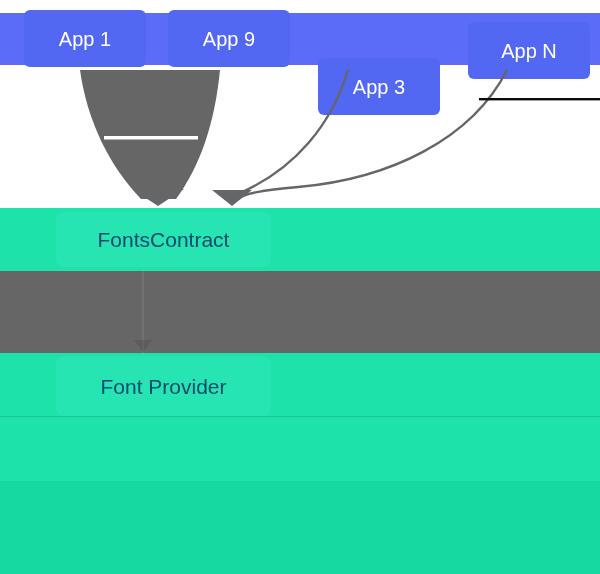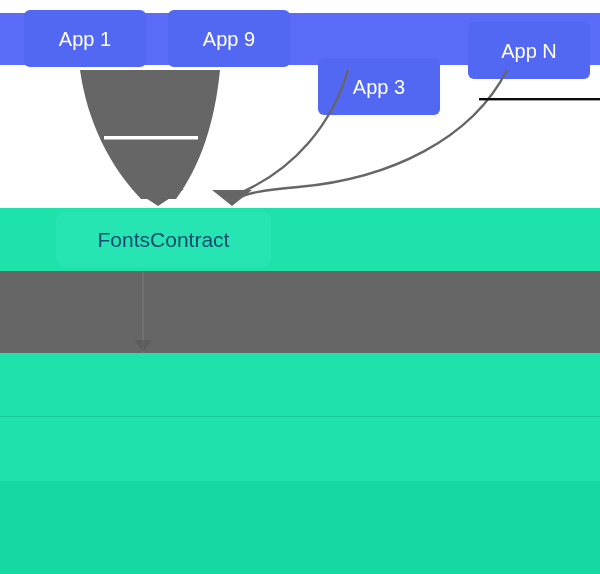--- a/index.html
+++ b/index.html
@@ -84,20 +84,23 @@
   <div class="abs band-green-1"></div>
   <div class="abs layer-box box-fontscontract">
     <span>FontsContract</span>
   </div>
 
   <div class="abs band-gray"></div>
   <div class="abs gray-seam"></div>
   <div class="abs gray-arrowhead"></div>
 
   <div class="abs band-green-2"></div>
+  <div class="abs layer-box box-fontprovider">
+    <span>Font Provider</span>
+  </div>
 
   <div class="abs band-seam"></div>
 
   <div class="abs band-green-3"></div>
 
   <div class="abs band-bottom"></div>
 
 </div>
 
 </body></html>

